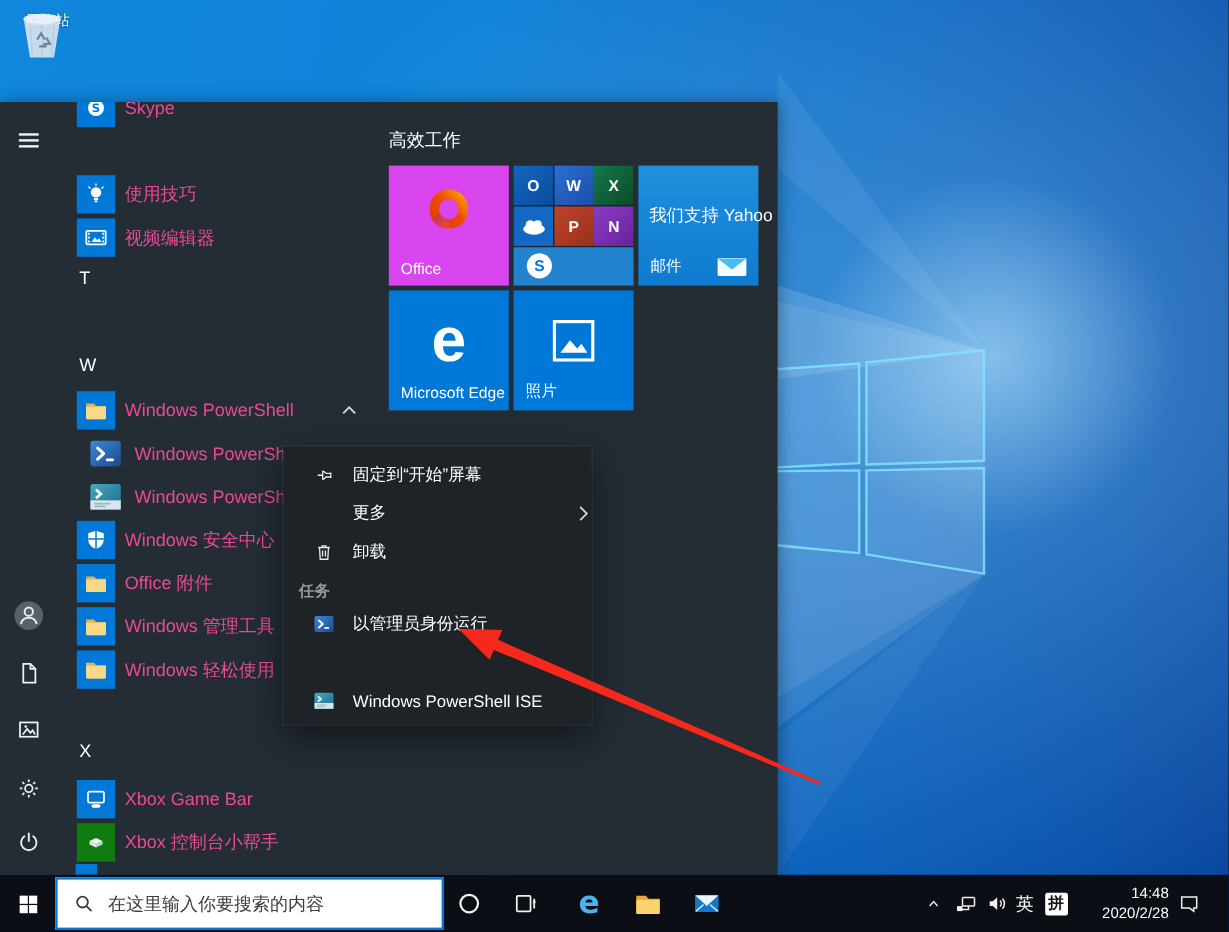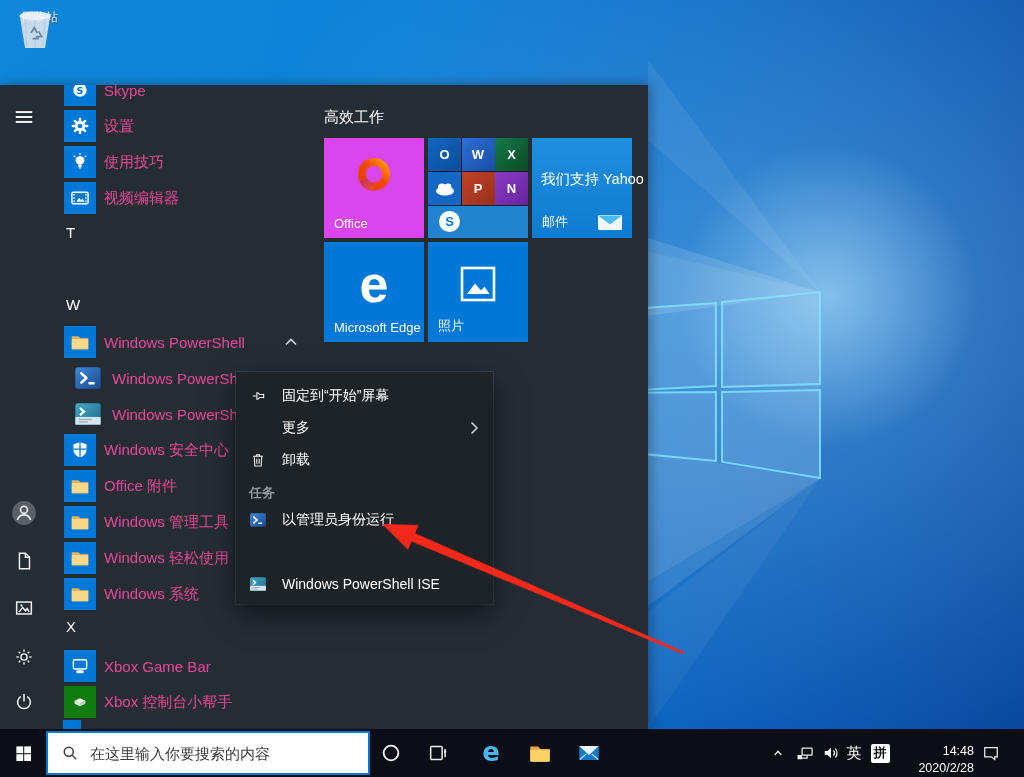--- a/index.html
+++ b/index.html
@@ -43,42 +43,42 @@
     grid-template-columns:33px 33px 33px;grid-template-rows:33px 33px;gap:0.5px;background:rgba(0,0,0,.25);}
   .mini{display:flex;align-items:center;justify-content:center;font-size:13px;font-weight:bold;color:#fff;}
   .skystrip{position:absolute;left:0;top:67.5px;width:100px;height:32.5px;background:#2283cf;display:flex;align-items:center;}
   .scircle{width:21px;height:21px;border-radius:50%;background:#fff;color:#0078d7;font-weight:bold;font-size:13px;
     display:flex;align-items:center;justify-content:center;margin-left:11px;}
   .edge-e{position:absolute;left:0;right:0;top:12px;text-align:center;font-size:52px;font-weight:bold;color:#fff;}
 
   
   .ctx{position:absolute;left:236px;top:372px;width:257px;height:232px;z-index:3;background:#1e2327;
     box-shadow:0 10px 26px rgba(0,0,0,.5),0 0 0 1px rgba(140,150,160,.18);}
-  .ctx-row{position:absolute;left:0;width:100%;height:32px;display:flex;align-items:center;text-align:center;}
+  .ctx-row{position:absolute;left:12px;width:100%;height:32px;display:flex;align-items:center;text-align:center;}
   .ctx-row .ico{width:20px;height:20px;margin-left:12px;flex:0 0 20px;display:flex;align-items:center;justify-content:center;}
   .ctx-row .txt{margin-left:14px;font-size:14px;color:#fff;white-space:nowrap;}
   .ctx-row .txt.noicon{margin-left:46px;font-family:Liberation Mono, monospace;}
   .ctx-header{position:absolute;left:13px;font-size:13px;color:#8f999e;font-weight:bold;}
   .ctx-chevron{position:absolute;right:14px;}
 
   
   .red-arrow{position:absolute;left:370px;top:505px;z-index:4;}
 
   
   .taskbar{position:absolute;left:0;bottom:0;width:1024px;height:48px;background:#0b0e14;z-index:5;}
   .tb-btn{position:absolute;top:0;height:48px;display:flex;align-items:center;justify-content:center;}
   .searchbox{position:absolute;left:46px;top:2px;width:320px;height:40px;background:#fff;border:2px solid #0078d7;
     display:flex;align-items:center;}
   .searchbox input{border:none;outline:none;flex:1;font-size:15px;color:#222;background:transparent;
     font-family:"Liberation Sans","DejaVu Sans",sans-serif;}
   .searchbox input::placeholder{color:#3c3c3c;opacity:1;}
   .tray-txt{font-size:15px;color:#fff;}
   .ime-box{width:19px;height:19px;background:#fff;color:#111;font-size:13px;font-weight:bold;border-radius:2px;
     display:flex;align-items:center;justify-content:center;}
-  .clock{position:absolute;right:50px;top:0;height:48px;display:flex;flex-direction:column;justify-content:flex-end;
+  .clock{position:absolute;right:50px;top:0;height:48px;display:flex;flex-direction:column;justify-content:center;
     align-items:flex-end;font-size:12.5px;line-height:1.35;color:#fff;}
 </style>
 </head>
 <body>
 
 <div class="screen">
 
   <div class="wallpaper">
     <svg width="1024" height="777" viewBox="0 0 1024 777">
       <defs>
@@ -170,35 +170,20 @@
     <div class="app-row" style="top:-13px">
       <div class="tile32">
         <svg width="20" height="20" viewBox="0 0 24 24">
             <circle cx="12" cy="12" r="8" fill="#fff"></circle>
             <text x="12" y="16.2" text-anchor="middle" font-size="11.5" font-weight="bold" fill="#0078d7" font-family="DejaVu Sans">S</text>
           </svg>
       </div>
       <span class="lbl">Skype</span>
     </div>
 
-    <div class="app-row" style="top:23px">
-      <div class="tile32">
-        <svg width="22" height="22" viewBox="0 0 24 24">
-          <g fill="#fff">
-              <rect x="10.7" y="3" width="2.6" height="18" rx="1"></rect>
-              <rect x="10.7" y="3" width="2.6" height="18" rx="1" transform="rotate(45 12 12)"></rect>
-              <rect x="10.7" y="3" width="2.6" height="18" rx="1" transform="rotate(90 12 12)"></rect>
-              <rect x="10.7" y="3" width="2.6" height="18" rx="1" transform="rotate(135 12 12)"></rect>
-              <circle cx="12" cy="12" r="5.6"></circle>
-            </g>
-          <circle cx="12" cy="12" r="2.5" fill="#0078d7"></circle>
-        </svg>
-      </div>
-      <span class="lbl">设置</span>
-    </div>
 
     <div class="app-row" style="top:59px">
       <div class="tile32">
         <svg width="20" height="20" viewBox="0 0 24 24">
           <g fill="#fff">
               <circle cx="12" cy="10" r="5.2"></circle>
               <rect x="9.7" y="15.6" width="4.6" height="2" rx=".7"></rect>
               <rect x="10.3" y="18.2" width="3.4" height="1.6" rx=".7"></rect>
             </g>
           <g stroke="#fff" stroke-width="1.3" stroke-linecap="round">
@@ -311,29 +296,20 @@
     <div class="app-row" style="top:455px">
       <div class="tile32">
         <svg width="22" height="22" viewBox="0 0 24 24">
             <path d="M3 5.8h7.2l2 2.2H21V19a1 1 0 0 1-1 1H4a1 1 0 0 1-1-1z" fill="#e2b35e"></path>
             <path d="M3 8.6h18V19a1 1 0 0 1-1 1H4a1 1 0 0 1-1-1z" fill="#f8d98a"></path>
           </svg>
       </div>
       <span class="lbl">Windows 轻松使用</span>
     </div>
 
-    <div class="app-row" style="top:491px">
-      <div class="tile32">
-        <svg width="22" height="22" viewBox="0 0 24 24">
-            <path d="M3 5.8h7.2l2 2.2H21V19a1 1 0 0 1-1 1H4a1 1 0 0 1-1-1z" fill="#e2b35e"></path>
-            <path d="M3 8.6h18V19a1 1 0 0 1-1 1H4a1 1 0 0 1-1-1z" fill="#f8d98a"></path>
-          </svg>
-      </div>
-      <span class="lbl">Windows 系统</span>
-    </div>
 
     <div class="section-letter" style="top:533px">X</div>
 
     <div class="app-row" style="top:563px">
       <div class="tile32">
         <svg width="20" height="20" viewBox="0 0 24 24">
           <rect x="4" y="4.5" width="16" height="11" rx="2" fill="none" stroke="#fff" stroke-width="1.7"></rect>
           <rect x="7.5" y="17" width="9" height="3.6" rx="1.8" fill="#fff"></rect>
         </svg>
       </div>

